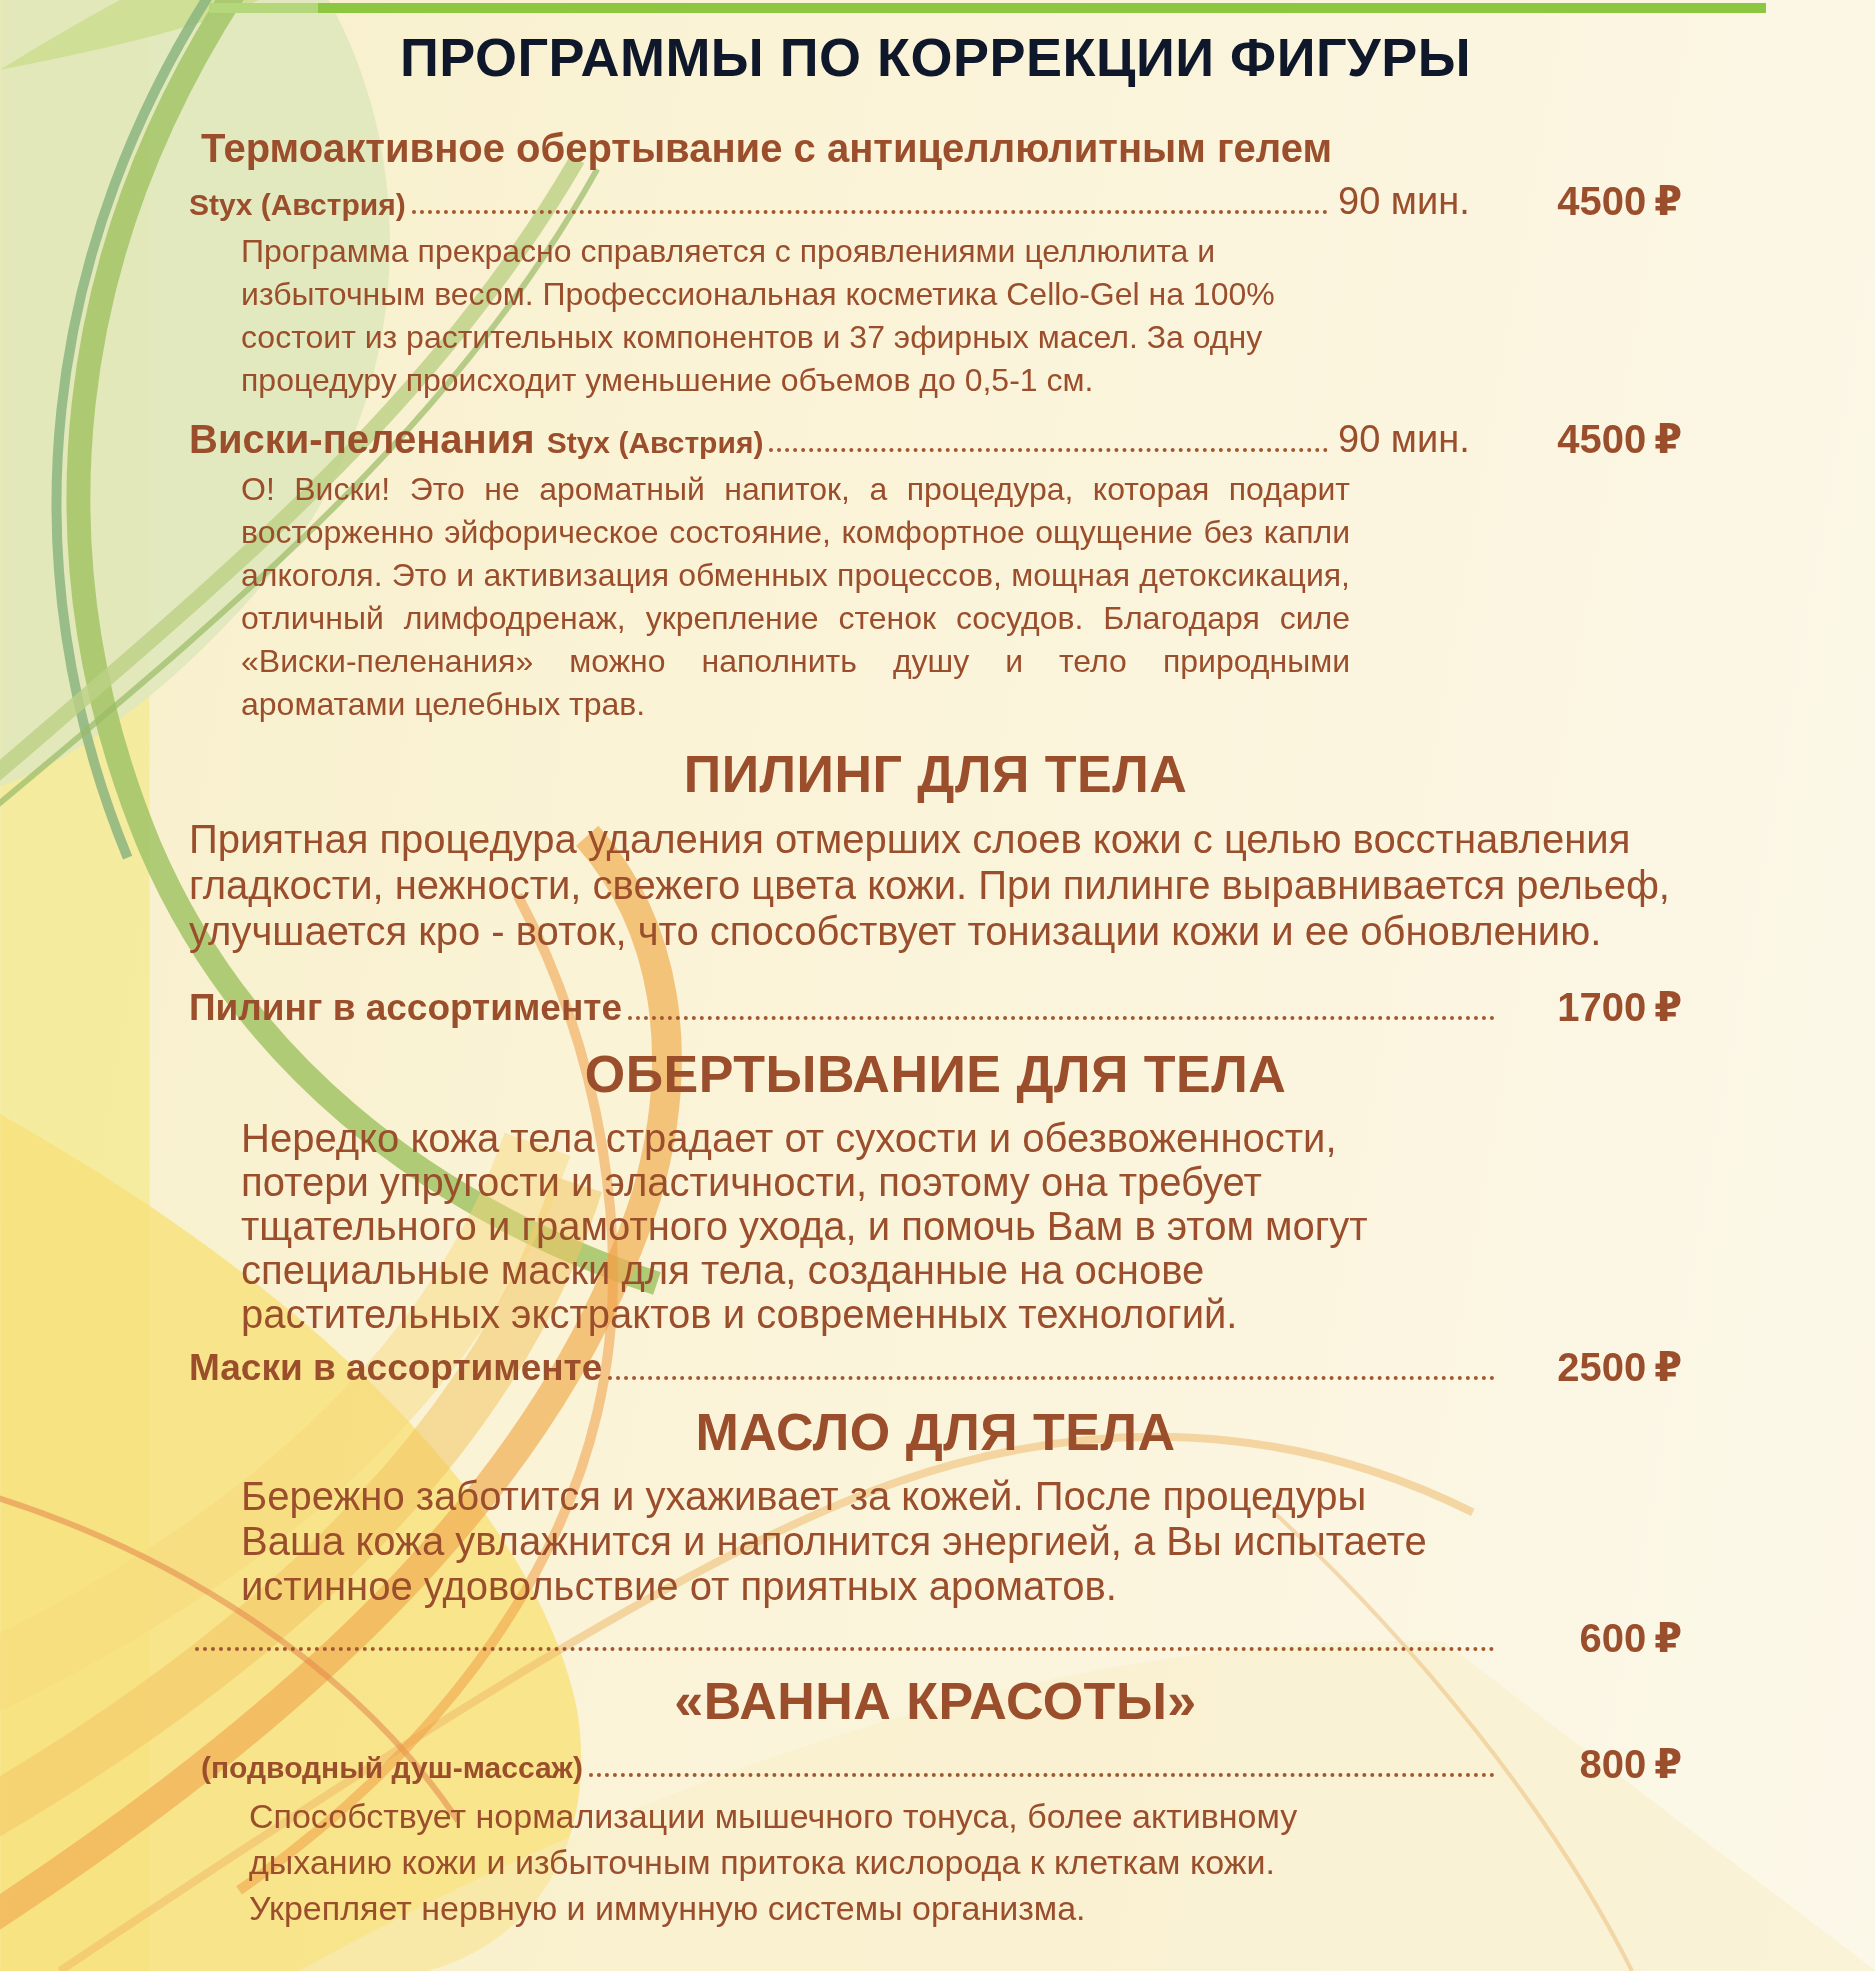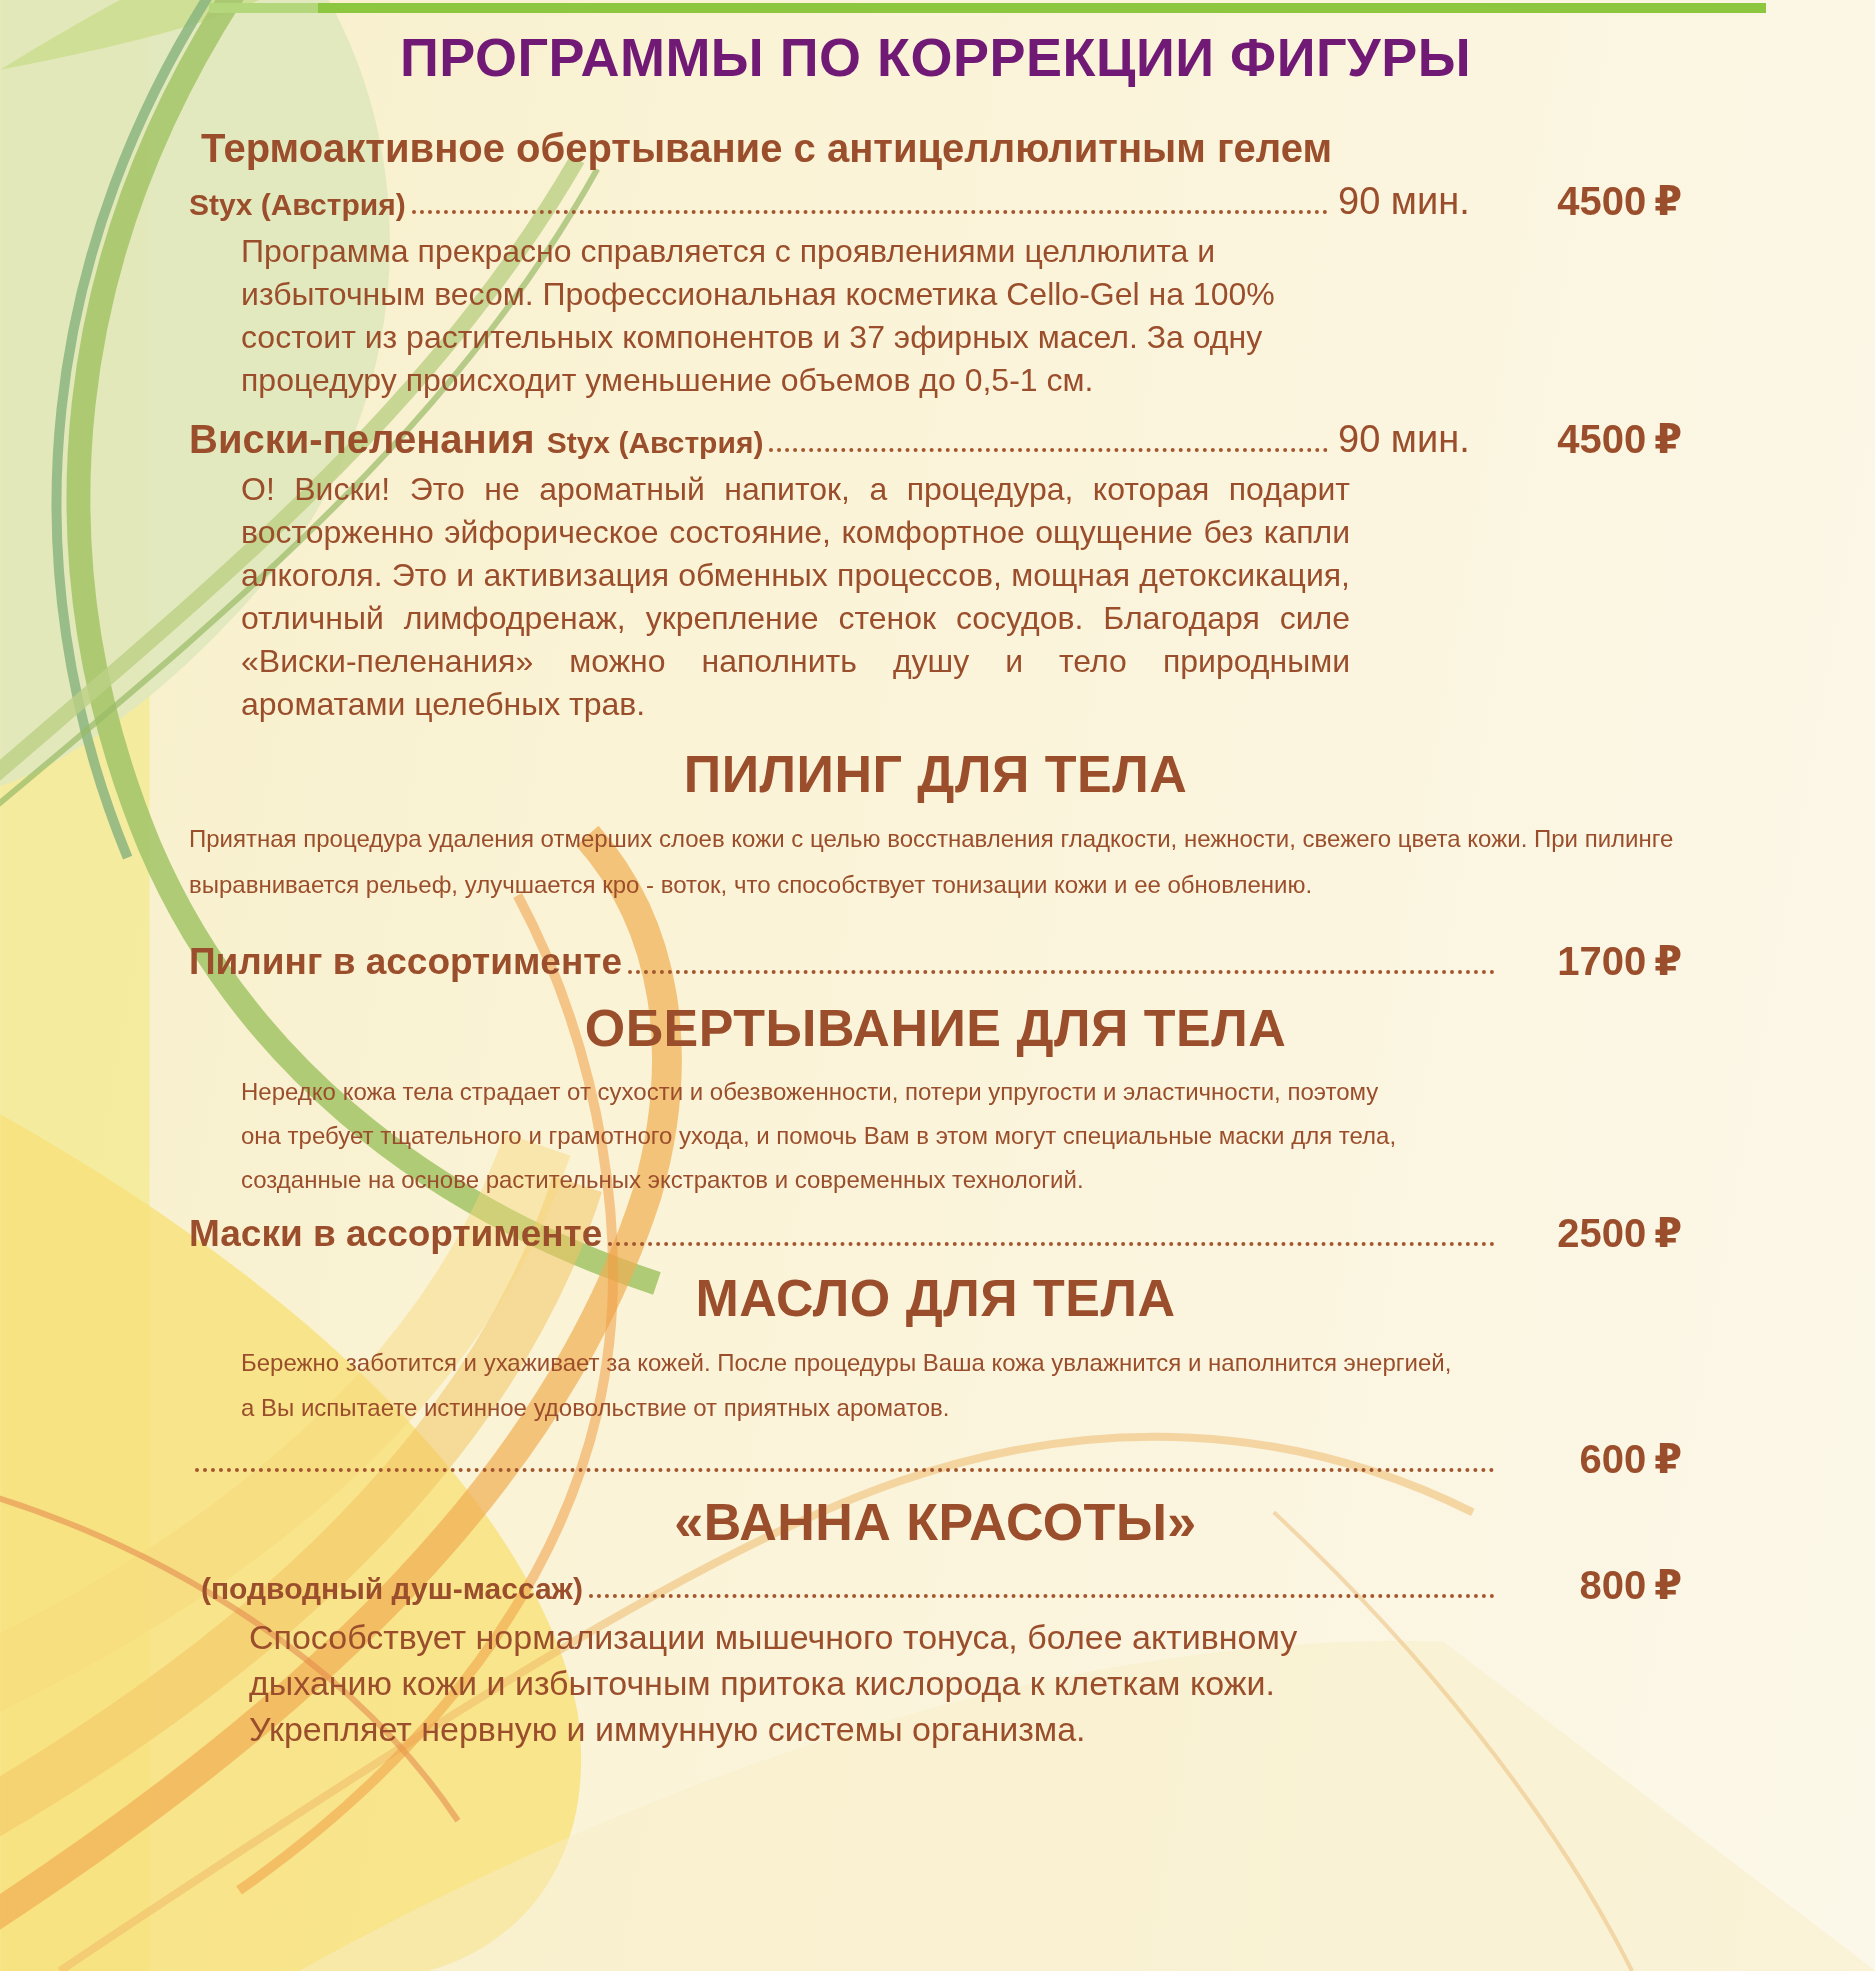--- a/index.html
+++ b/index.html
@@ -6,36 +6,36 @@
   body{
     width:1876px;height:1971px;position:relative;overflow:hidden;
     background:linear-gradient(100deg,#f7efc9 0%,#faf3d6 35%,#fbf5df 65%,#fcf8e9 100%);
     font-family:"Liberation Sans","DejaVu Sans",sans-serif;
     color:#9b4e2b;
   }
   .bg-svg{position:absolute;top:0;left:0;width:1876px;height:1971px;}
   .green-bar{position:absolute;top:3px;left:209px;width:1557px;height:10px;background:#8dc63f;}
   .green-bar .cap{position:absolute;left:0;top:0;width:109px;height:10px;background:#b5d77c;}
   .content{position:absolute;top:0;left:189px;width:1493px;}
-  .page-title{margin:26px 0 0;text-align:center;font-size:54px;font-weight:bold;color:#701a75;letter-spacing:0.5px;}
+  .page-title{margin:26px 0 0;text-align:center;font-size:54px;font-weight:bold;color:#0f172a;letter-spacing:0.5px;}
   .h-item{margin:36px 12px 0;font-size:40px;font-weight:bold;line-height:1.2;}
   .price-row{display:flex;align-items:flex-end;margin-top:6px;}
   .price-row .name-big{font-size:40px;font-weight:bold;white-space:nowrap;line-height:1.15;}
   .price-row .name-mid{font-size:37px;font-weight:bold;white-space:nowrap;line-height:1.2;}
   .price-row .name-small{font-size:30px;font-weight:bold;white-space:nowrap;line-height:1.3;}
   .price-row .sub{font-size:30px;font-weight:bold;margin-left:12px;white-space:nowrap;line-height:1.3;}
   .leader{flex:1;min-width:40px;border-bottom:4px dotted #a3572f;margin:0 10px 10px 6px;}
   .duration{width:167px;font-size:38px;font-weight:normal;white-space:nowrap;line-height:1.15;}
   .price{width:177px;text-align:right;font-size:40px;font-weight:bold;white-space:nowrap;line-height:1.15;}
   .price .cur{margin-left:8px;font-family:"DejaVu Sans",sans-serif;}
   .desc{font-size:32px;line-height:43px;margin:6px 0 0 52px;}
   .desc.justify{text-align:justify;}
   .w1080{width:1075px;} .w1115{width:1109px;} .w1175{width:1169px;} .w1235{width:1229px;} .w1170{width:1164px;}
   .section-title{text-align:center;font-size:52px;font-weight:bold;margin:18px 0 0;letter-spacing:0.5px;}
-  .intro{font-size:24px;line-height:46px;margin:12px 0 0;}
+  .intro{font-size:40px;line-height:46px;margin:12px 0 0;}
   .mt-row-gap{margin-top:30px;}
   .visky-row{margin-top:14px;}
   .wrap-row{margin-top:8px;} .oil-row{margin-top:6px;} .bath-row{margin-top:10px;}
   .wrap-title{margin-top:14px;} .oil-title{margin-top:12px;} .bath-title{margin-top:10px;}
   .wrap-intro{line-height:44px;margin-left:52px;}
   .oil-intro{line-height:45px;margin-left:52px;}
   .bath-desc{font-size:34px;line-height:46px;margin:6px 0 0 60px;}
 </style>
 </head>
 <body>

